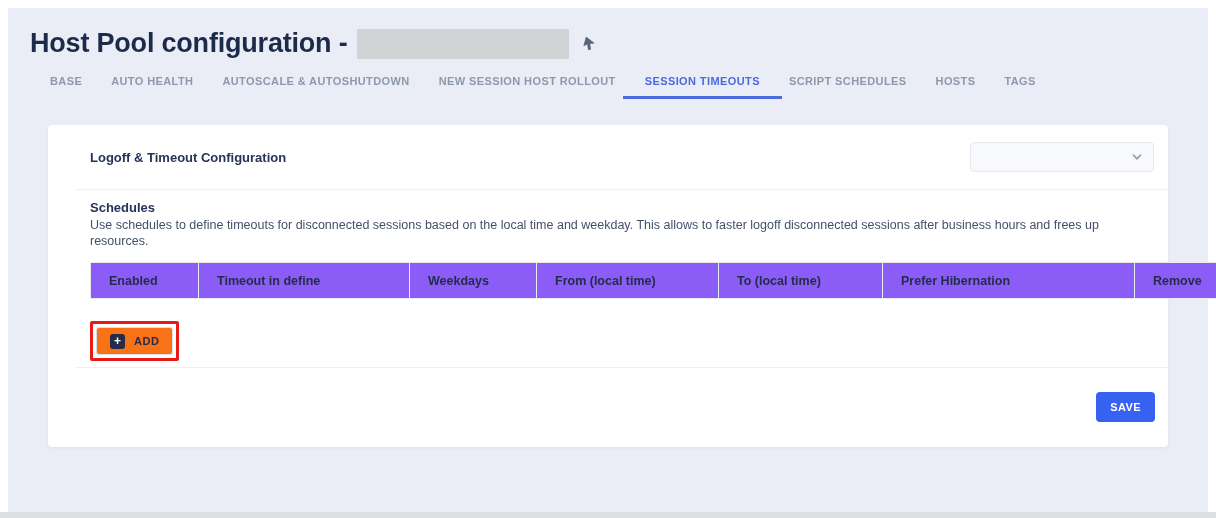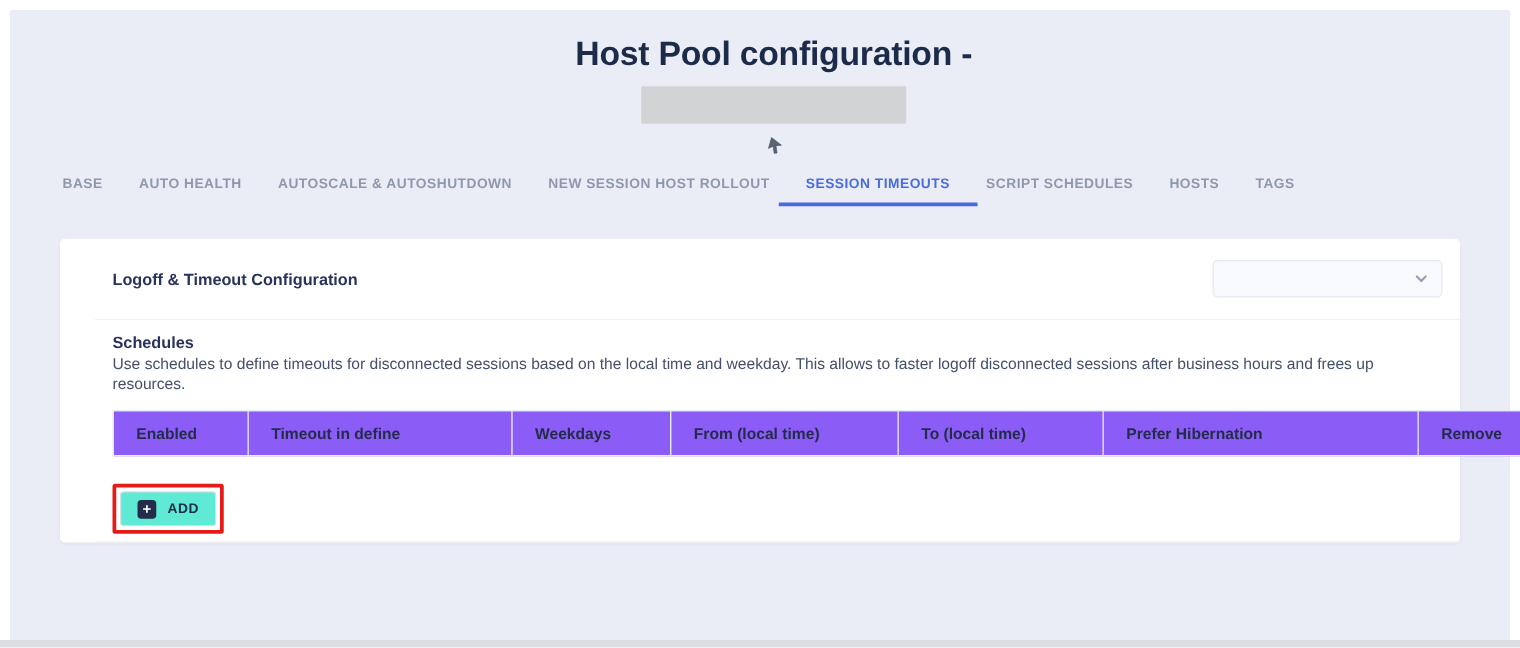--- a/index.html
+++ b/index.html
@@ -18,21 +18,20 @@
   }
   .bottom-strip {
     position:absolute; left:0; right:0; bottom:0; height:6px;
     background:#dcdee2;
   }
 
   
   .title-row {
     display:flex; align-items:center; gap:10px;
     margin-left:22px;
-    flex-direction:column;
   }
   .page-title {
     font-size:27px; font-weight:800; color:#1c2b4a;
     letter-spacing:-0.2px;
   }
   .redacted {
     width:212px; height:30px; background:#d2d3d5;
     border-radius:1px;
   }
   .cursor-icon { width:16px; height:16px; margin-left:2px; }
@@ -109,21 +108,21 @@
   .add-area { margin:22px 14px 0 14px; }
   .annotation-box {
     display:inline-block;
     border:3px solid #e41b17;
     padding:3px;
     border-radius:2px;
   }
   .add-button {
     display:flex; align-items:center; gap:9px;
     height:28px; padding:0 13px;
-    background:#5eead4;
+    background:#f97316;
     border:1px solid #d8dde8;
     border-radius:3px;
     cursor:pointer;
     font-family:inherit;
   }
   .plus-square {
     width:15px; height:15px;
     background:#232d4b; border-radius:3px;
     color:#ffffff; font-size:12px; font-weight:700;
     display:flex; align-items:center; justify-content:center;
@@ -209,17 +208,20 @@
       <span class="annotation-box">
         <button class="add-button">
           <span class="plus-square"></span>
           <span class="add-label">ADD</span>
         </button>
       </span>
     </div>
 
     <div class="divider"></div>
 
+    <div class="save-row">
+      <button class="save-button">SAVE</button>
+    </div>
 
   </div>
 </div>
 
 <div class="bottom-strip"></div>
 
 </body></html>

